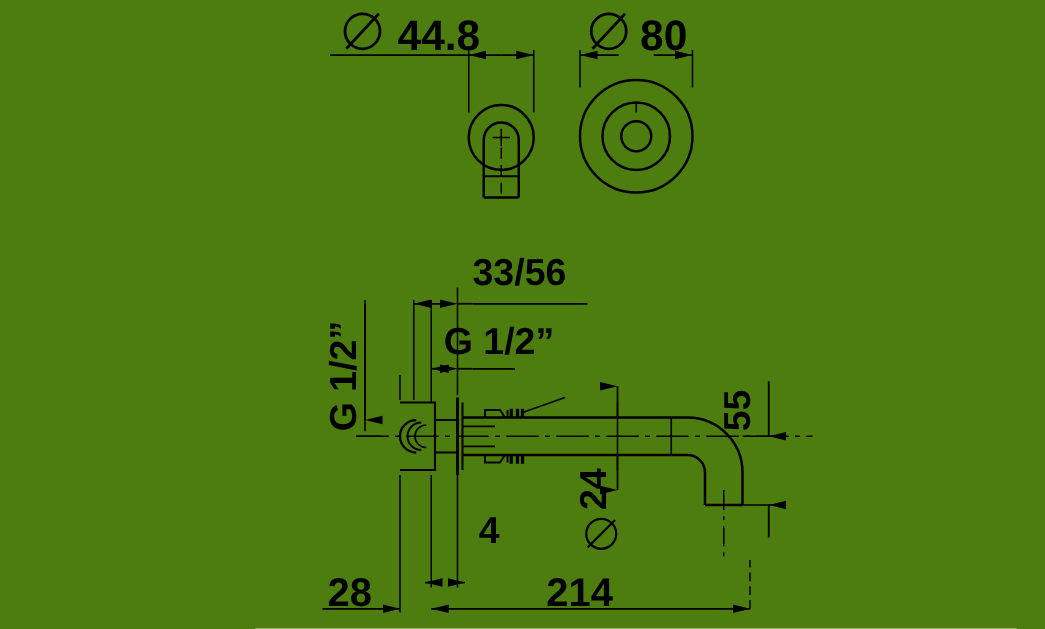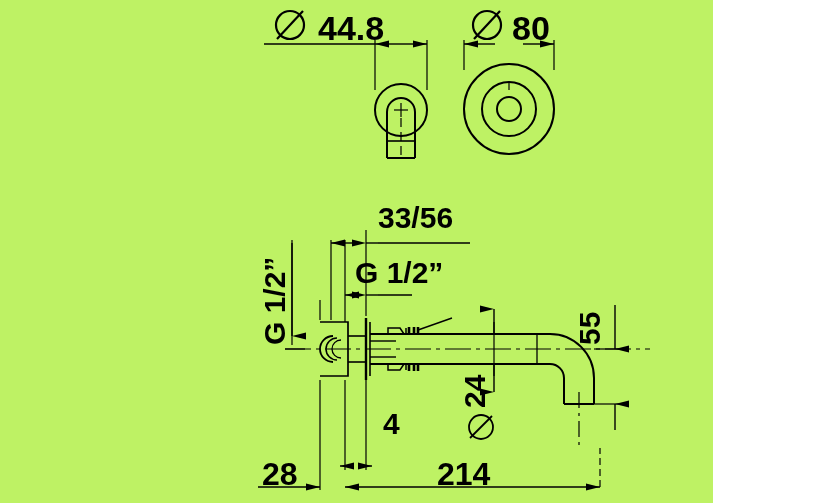--- a/index.html
+++ b/index.html
@@ -2,23 +2,23 @@
 <html><head>
 <meta charset="utf-8">
 <style>
   html, body {
     margin: 0;
     padding: 0;
     background: #ffffff;
   }
   #sheet {
     position: relative;
-    width: 713px;
+    width: 836px;
     height: 503px;
-    background: #bef264;
+    background: #4d7c0f;
     overflow: hidden;
     font-family: "Liberation Sans", sans-serif;
   }
   #sheet svg {
     position: absolute;
     left: 0;
     top: 0;
   }
   .dimtext {
     font-family: "Liberation Sans", sans-serif;

